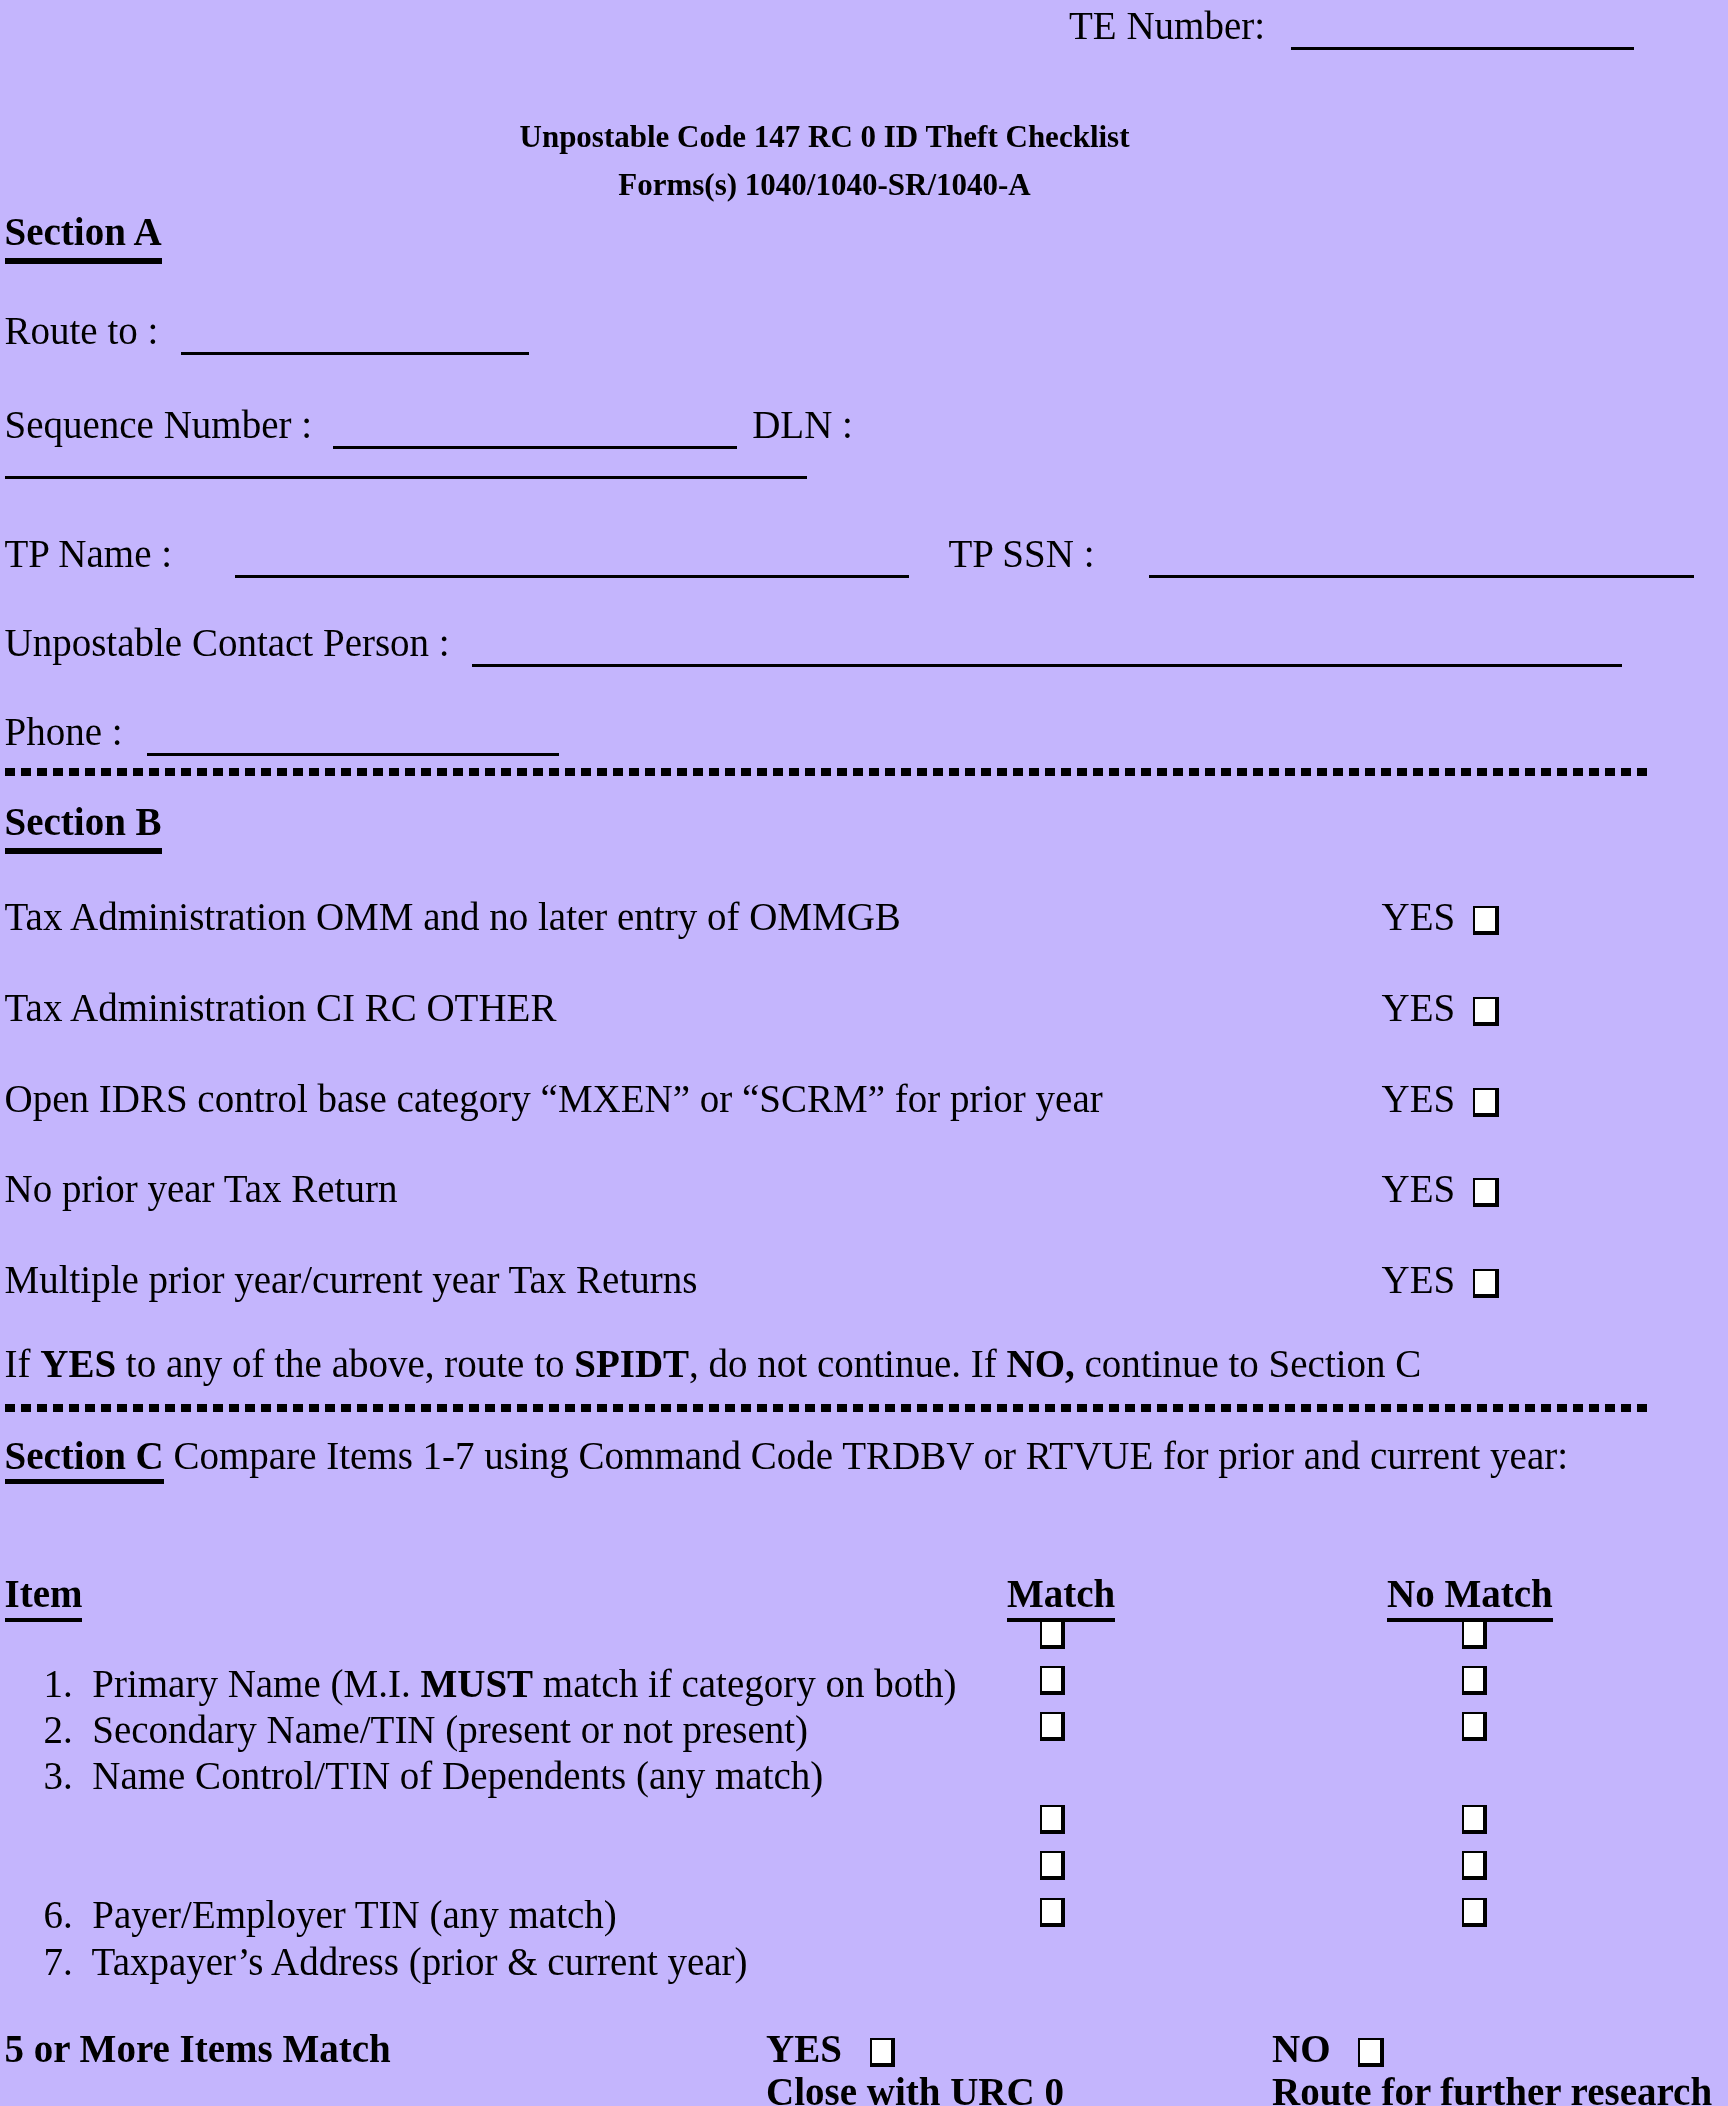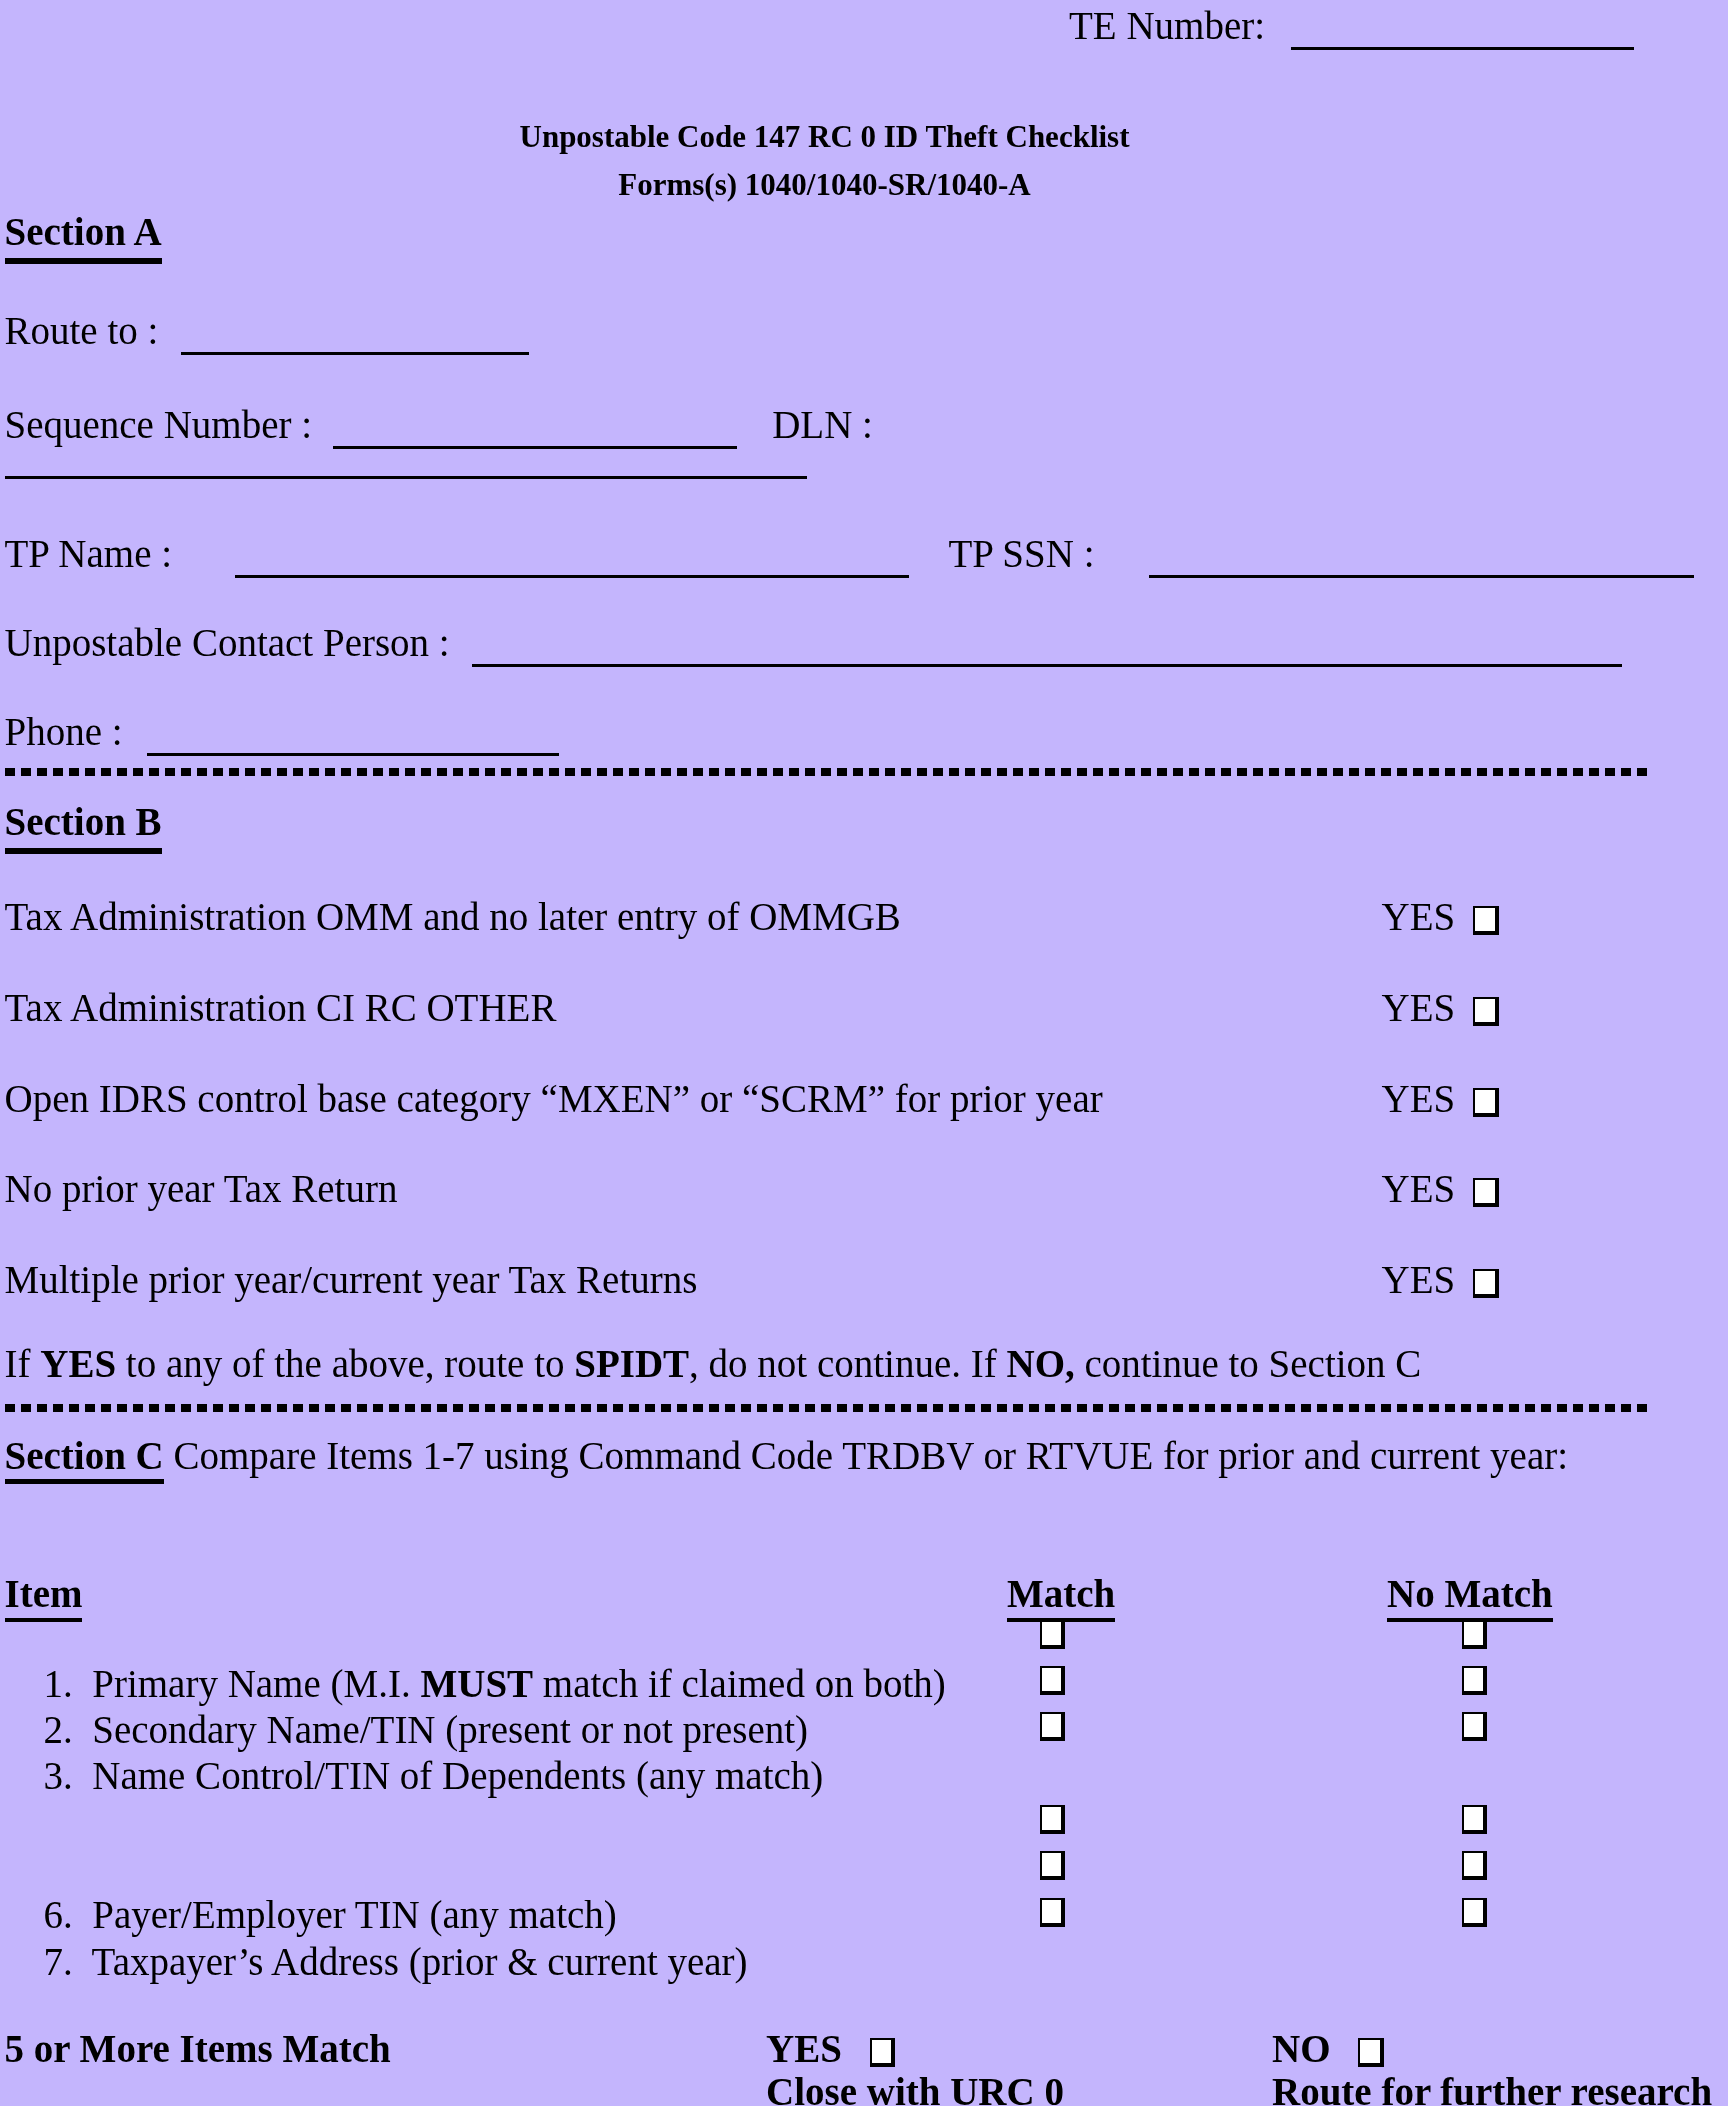--- a/index.html
+++ b/index.html
@@ -59,21 +59,21 @@
   </div>
 
   <div class="row" style="top:307px; left:4.5px;">
     <span>Route to :</span>
     <span class="fill" style="width:348px; margin-left:12.5px;"></span>
   </div>
 
   <div class="row" style="top:401px; left:4.5px;">
     <span>Sequence Number :</span>
     <span class="fill" style="width:404px; margin-left:11.6px;"></span>
-    <span style="margin-left:25px;">DLN :</span>
+    <span style="margin-left:5px;">DLN :</span>
   </div>
 
   <div class="fill-line" style="top:431px; left:4.5px; width:802px; height:45px;"></div>
 
   <div class="row" style="top:530px; left:4.5px;">
     <span>TP Name :</span>
     <span class="fill" style="width:674px; margin-left:53px;"></span>
     <span style="margin-left:30px;">TP SSN :</span>
     <span class="fill" style="width:545px; margin-left:45px;"></span>
   </div>
@@ -125,21 +125,21 @@
     <span class="col-head">Item</span>
   </div>
   <div class="row" style="top:1571px; left:1007px;">
     <span class="col-head">Match</span>
   </div>
   <div class="row" style="top:1571px; left:1387px;">
     <span class="col-head">No Match</span>
   </div>
 
   <div class="row crow" style="top:1615px; left:4.5px; width:1720px;">
-    <span><span>1.  Primary Name (M.I. </span><b>MUST</b><span> match if claimed on both)</span></span>
+    <span><span>1.  Primary Name (M.I. </span><b>MUST</b><span> match if category on both)</span></span>
     <span class="cbx match-col"></span>
     <span class="cbx nomatch-col"></span>
   </div>
   <div class="row crow" style="top:1661px; left:4.5px; width:1720px;">
     <span><span>2.  Secondary Name/TIN (present or not present)</span></span>
     <span class="cbx match-col"></span>
     <span class="cbx nomatch-col"></span>
   </div>
   <div class="row crow" style="top:1707px; left:4.5px; width:1720px;">
     <span><span>3.  Name Control/TIN of Dependents (any match)</span></span>

